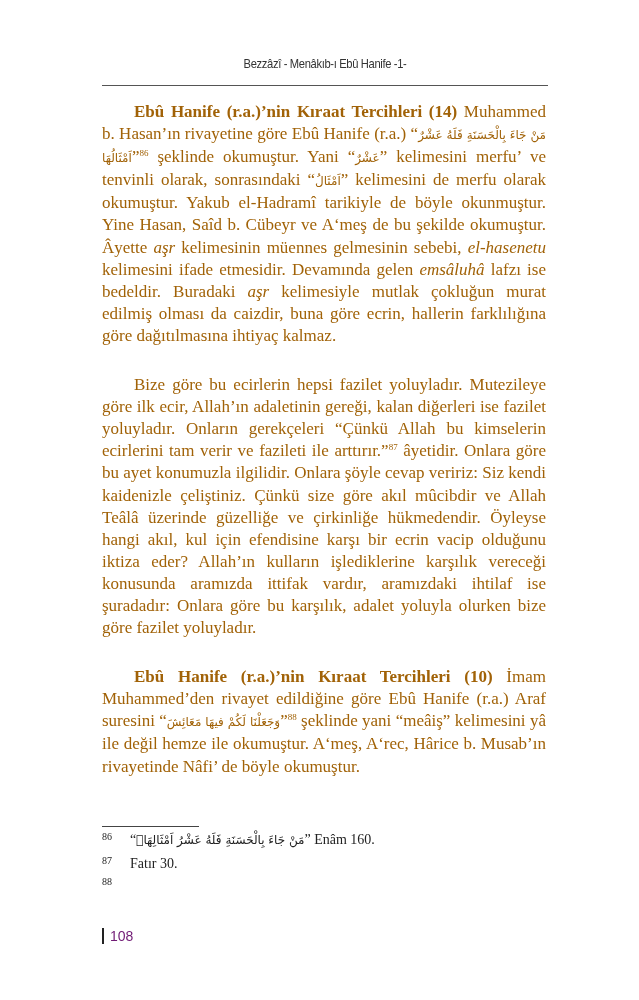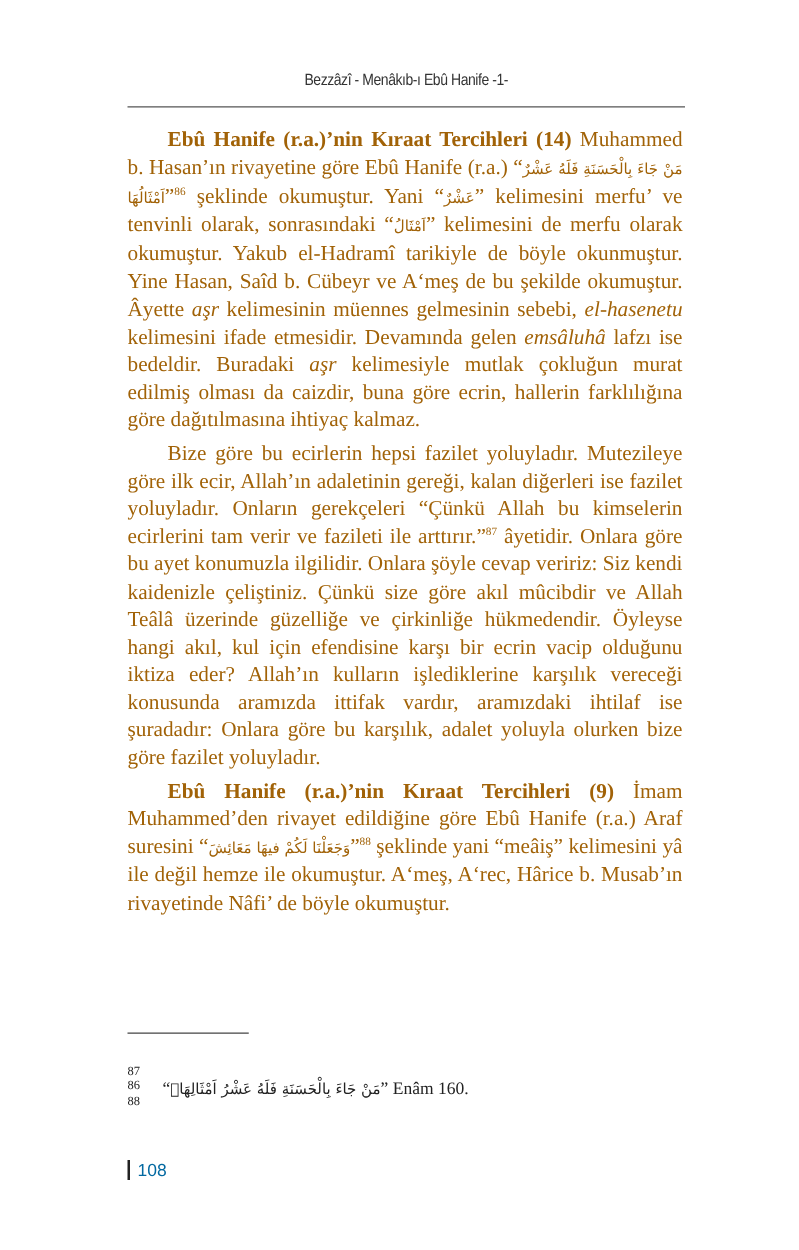--- a/index.html
+++ b/index.html
@@ -10,58 +10,59 @@
     font-family: "Liberation Sans", sans-serif; font-size: 13px; letter-spacing: -0.4px;
     color: #333; transform: scaleX(0.86); transform-origin: center;
   }
   .header-rule { position: absolute; top: 85px; left: 0; width: 446px; height: 1px; background: #555; }
   .body-text {
     position: absolute; top: 101px; left: 0; width: 444px;
     font-family: "Liberation Serif", serif; font-size: 17px; line-height: 22.1px;
     color: #a16207; text-align: justify; hyphens: manual;
   }
   .body-text p { margin: 0; text-indent: 32px; }
-  .body-text p + p { margin-top: 5px; }
+  .body-text p + p { margin-top: 27px; }
   .body-text b { font-weight: bold; }
   .ar { font-family: "DejaVu Sans", sans-serif; font-size: 12px; direction: rtl; unicode-bidi: isolate; }
   sup { font-size: 9px; line-height: 0; vertical-align: 6px; }
   .fn-rule { position: absolute; top: 826px; left: 0; width: 97px; height: 1px; background: #444; }
   .footnotes {
     position: absolute; top: 832px; left: 0; width: 446px;
     font-family: "Liberation Serif", serif; font-size: 14px; color: #222;
   }
   .fn { display: flex; align-items: baseline; height: 24px; }
   .fn-num { width: 28px; font-size: 10px; position: relative; top: -4px; }
-  .fn-body { flex: 1; margin-top: 32px; }
+  .fn-body { flex: 1; }
   .page-number {
     position: absolute; top: 928px; left: 0; font-family: "Liberation Sans", sans-serif;
-    font-size: 14px; color: #0369a1; padding-left: 6px; border-left: 2px solid #222; line-height: 16px;
+    font-size: 14px; color: #701a75; padding-left: 6px; border-left: 2px solid #222; line-height: 16px;
   }
 </style>
 </head>
 <body>
 
 <div class="page">
   <div class="running-header">Bezzâzî - Menâkıb-ı Ebû Hanife -1-</div>
   <div class="header-rule"></div>
 
   <div class="body-text">
     <p><b>Ebû Hanife (r.a.)’nin Kıraat Tercihleri (14)</b> Muhammed b. Hasan’ın rivayetine göre Ebû Hanife (r.a.) “<span class="ar">مَنْ جَاءَ بِالْحَسَنَةِ فَلَهُ عَشْرٌ اَمْثَالُهَا</span>”<sup>86</sup> şeklinde okumuştur. Yani “<span class="ar">عَشْرٌ</span>” kelimesini merfu’ ve tenvinli olarak, sonrasındaki “<span class="ar">اَمْثَالُ</span>” kelimesini de merfu olarak okumuştur. Yakub el-Hadramî tarikiyle de böyle okunmuştur. Yine Hasan, Saîd b. Cübeyr ve A‘meş de bu şekilde okumuştur. Âyette <i>aşr</i> kelimesinin müennes gelmesinin sebebi, <i>el-hasenetu</i> kelimesini ifade etmesidir. Devamında gelen <i>emsâluhâ</i> lafzı ise bedeldir. Buradaki <i>aşr</i> kelimesiyle mutlak çokluğun murat edilmiş olması da caizdir, buna göre ecrin, hallerin farklılığına göre dağıtılmasına ihtiyaç kalmaz.</p>
     <p>Bize göre bu ecirlerin hepsi fazilet yoluyladır. Mutezileye göre ilk ecir, Allah’ın adaletinin gereği, kalan diğerleri ise fazilet yoluyladır. Onların gerekçeleri “Çünkü Allah bu kimselerin ecirlerini tam verir ve fazileti ile arttırır.”<sup>87</sup> âyetidir. Onlara göre bu ayet konumuzla ilgilidir. Onlara şöyle cevap veririz: Siz kendi kaidenizle çeliştiniz. Çünkü size göre akıl mûcibdir ve Allah Teâlâ üzerinde güzelliğe ve çirkinliğe hükmedendir. Öyleyse hangi akıl, kul için efendisine karşı bir ecrin vacip olduğunu iktiza eder? Allah’ın kulların işlediklerine karşılık vereceği konusunda aramızda ittifak vardır, aramızdaki ihtilaf ise şuradadır: Onlara göre bu karşılık, adalet yoluyla olurken bize göre fazilet yoluyladır.</p>
-    <p><b>Ebû Hanife (r.a.)’nin Kıraat Tercihleri (9)</b> İmam Muhammed’den rivayet edildiğine göre Ebû Hanife (r.a.) Araf suresini “<span class="ar">وَجَعَلْنَا لَكُمْ فيهَا مَعَائِشَ</span>”<sup>88</sup> şeklinde yani “meâiş” kelimesini yâ ile değil hemze ile okumuştur. A‘meş, A‘rec, Hârice b. Musab’ın rivayetinde Nâfi’ de böyle okumuştur.</p>
+    <p><b>Ebû Hanife (r.a.)’nin Kıraat Tercihleri (10)</b> İmam Muhammed’den rivayet edildiğine göre Ebû Hanife (r.a.) Araf suresini “<span class="ar">وَجَعَلْنَا لَكُمْ فيهَا مَعَائِشَ</span>”<sup>88</sup> şeklinde yani “meâiş” kelimesini yâ ile değil hemze ile okumuştur. A‘meş, A‘rec, Hârice b. Musab’ın rivayetinde Nâfi’ de böyle okumuştur.</p>
   </div>
 
   <div class="fn-rule"></div>
   <div class="footnotes">
     <div class="fn">
       <span class="fn-num">86</span>
       <span class="fn-body">“<span class="ar">مَنْ جَاءَ بِالْحَسَنَةِ فَلَهُ عَشْرُ اَمْثَالِهَاۚ</span>”<span> Enâm 160.</span></span>
     </div>
     <div class="fn">
       <span class="fn-num">87</span>
+      <span class="fn-body"><span>Fatır 30.</span></span>
     </div>
     <div class="fn">
       <span class="fn-num">88</span>
     </div>
   </div>
 
   <div class="page-number">108</div>
 </div>
 
 </body></html>

